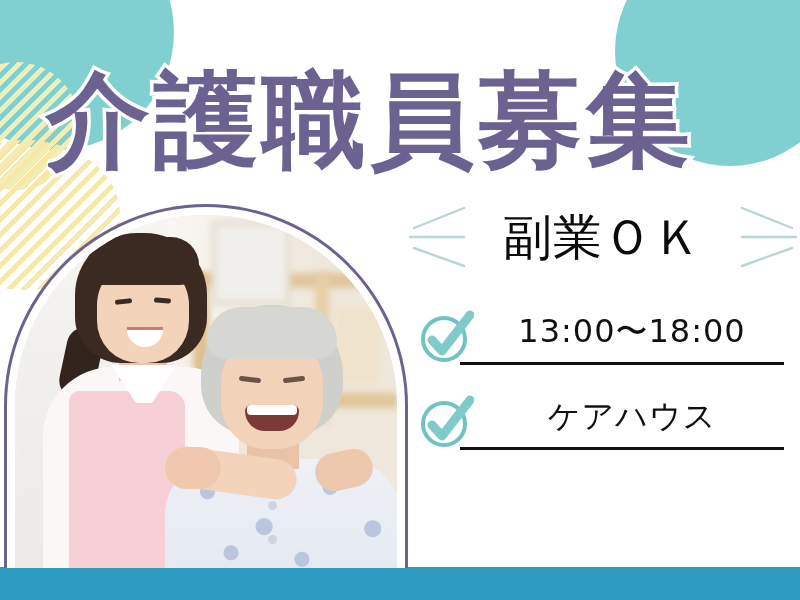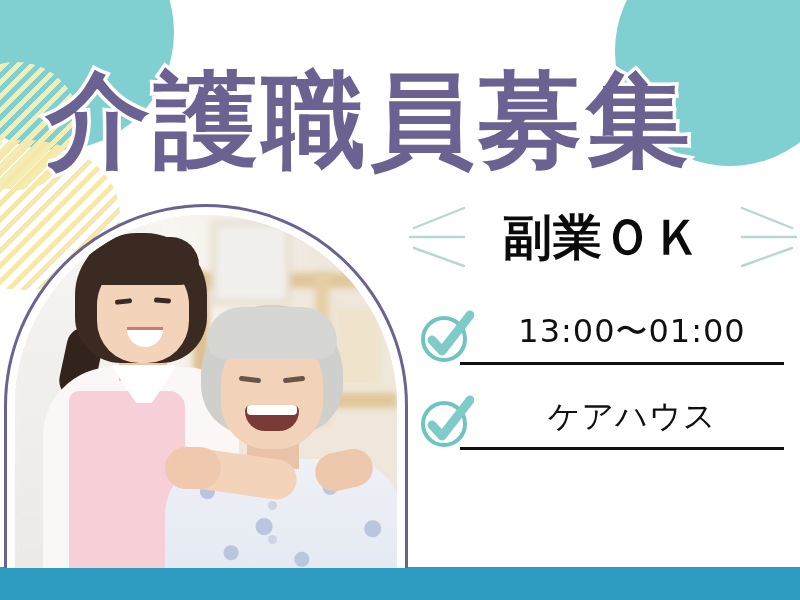--- a/index.html
+++ b/index.html
@@ -199,21 +199,21 @@
 
   
   .right-col{position:absolute;left:406px;top:190px;width:394px;height:380px;z-index:6;}
 
   .badge-row{
     position:relative;
     height:96px;
     display:flex;align-items:center;justify-content:center;
   }
   .badge-text{
-    font-size:49px;font-weight:bold;color:#0b0b0b;letter-spacing:1px;
+    font-size:49px;font-weight:normal;color:#0b0b0b;letter-spacing:1px;
     white-space:nowrap;
   }
   .rays{position:absolute;top:14px;width:58px;height:68px;}
   .rays.left{left:2px;}
   .rays.right{right:2px;}
 
   .check-list{margin-top:8px;}
   .check-item{
     position:relative;
     height:85px;
@@ -312,21 +312,21 @@
       </svg>
     </div>
 
     <div class="check-list">
 
       <div class="check-item">
         <svg class="check-icon" viewBox="0 0 56 56">
           <circle cx="26" cy="30" r="21" fill="none" stroke="#6fc3c2" stroke-width="4"></circle>
           <path d="M14 31 L24 42 L52 6" fill="none" stroke="#7ecbc9" stroke-width="9" stroke-linecap="round" stroke-linejoin="round"></path>
         </svg>
-        <span class="check-label">13:00〜01:00</span>
+        <span class="check-label">13:00〜18:00</span>
         <div class="check-rule"></div>
       </div>
 
 
       <div class="check-item">
         <svg class="check-icon" viewBox="0 0 56 56">
           <circle cx="26" cy="30" r="21" fill="none" stroke="#6fc3c2" stroke-width="4"></circle>
           <path d="M14 31 L24 42 L52 6" fill="none" stroke="#7ecbc9" stroke-width="9" stroke-linecap="round" stroke-linejoin="round"></path>
         </svg>
         <span class="check-label">ケアハウス</span>

